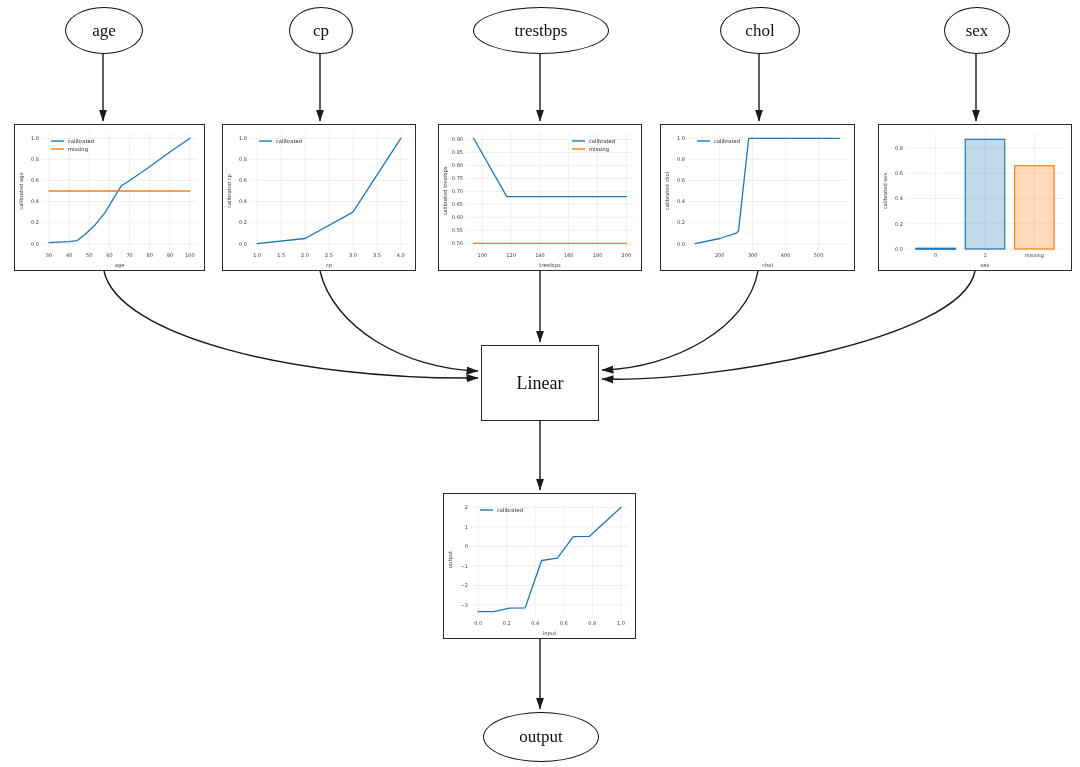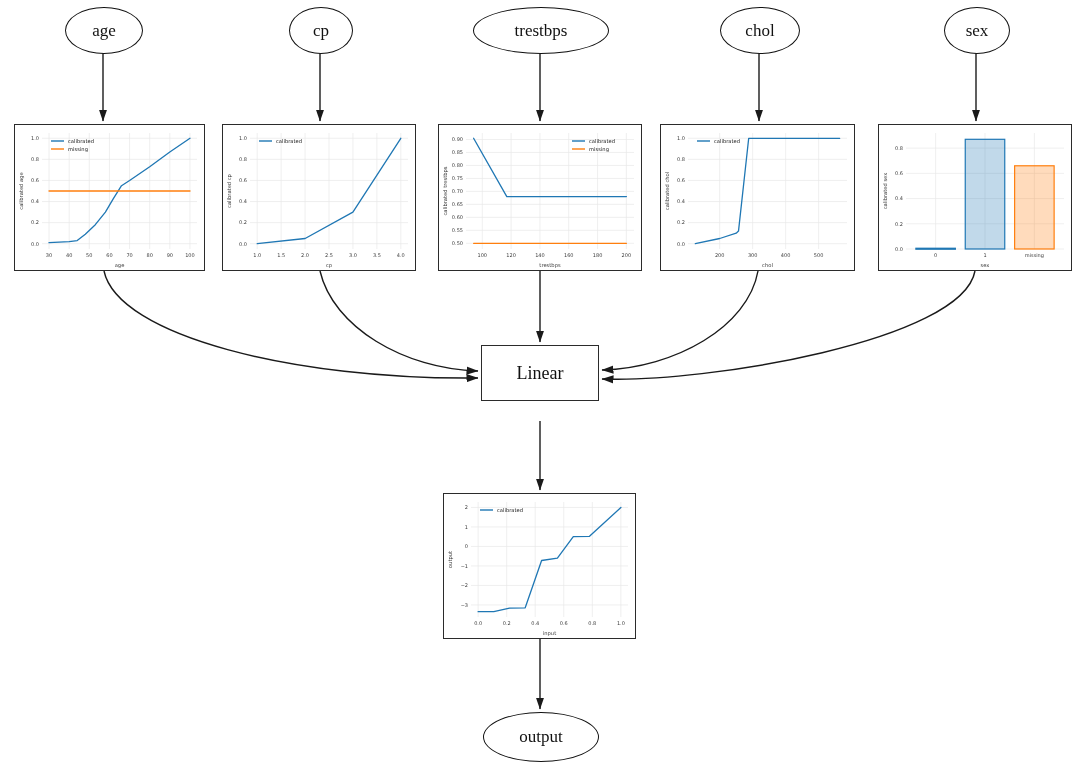--- a/index.html
+++ b/index.html
@@ -235,21 +235,21 @@
       <text x="24" y="50.14782608695653" text-anchor="end" font-size="5" fill="#3c3c3c">0.6</text>
       <text x="24" y="24.930434782608696" text-anchor="end" font-size="5" fill="#3c3c3c">0.8</text>
       <text x="106" y="141.5" text-anchor="middle" font-size="5.2" fill="#3c3c3c">sex</text>
       <text x="7.5" y="66" text-anchor="middle" font-size="5.2" fill="#3c3c3c" transform="rotate(-90 7.5 66)">calibrated sex</text>
       <rect x="36.875" y="123.24347826086957" width="39.5" height="1" fill="rgba(31,119,180,0.28)" stroke="#1f77b4" stroke-width="1.2"></rect>
       <rect x="86.25" y="14.304347826086962" width="39.5" height="109.69565217391303" fill="rgba(31,119,180,0.28)" stroke="#1f77b4" stroke-width="1.2"></rect>
       <rect x="135.625" y="40.78260869565217" width="39.5" height="83.21739130434783" fill="rgba(255,127,14,0.28)" stroke="#ff7f0e" stroke-width="1.2"></rect>
     </svg>
 </div>
 
-<div class="linear-box" style="left:481px;top:345px;width:118px;height:56px">
+<div class="linear-box" style="left:481px;top:345px;width:118px;height:76px">
   <span>Linear</span>
 </div>
 
 <div class="plotbox" style="left:443px;top:493px;width:193px;height:146px">
   <svg class="chart" viewBox="0 0 191 144">
       <rect x="0" y="0" width="191" height="144" fill="#fff"></rect>
       <line x1="34.13636363636364" x2="34.13636363636364" y1="8" y2="123" stroke="#e8e8e8" stroke-width="0.7"></line>
       <line x1="62.68181818181818" x2="62.68181818181818" y1="8" y2="123" stroke="#e8e8e8" stroke-width="0.7"></line>
       <line x1="91.22727272727272" x2="91.22727272727272" y1="8" y2="123" stroke="#e8e8e8" stroke-width="0.7"></line>
       <line x1="119.77272727272727" x2="119.77272727272727" y1="8" y2="123" stroke="#e8e8e8" stroke-width="0.7"></line>

